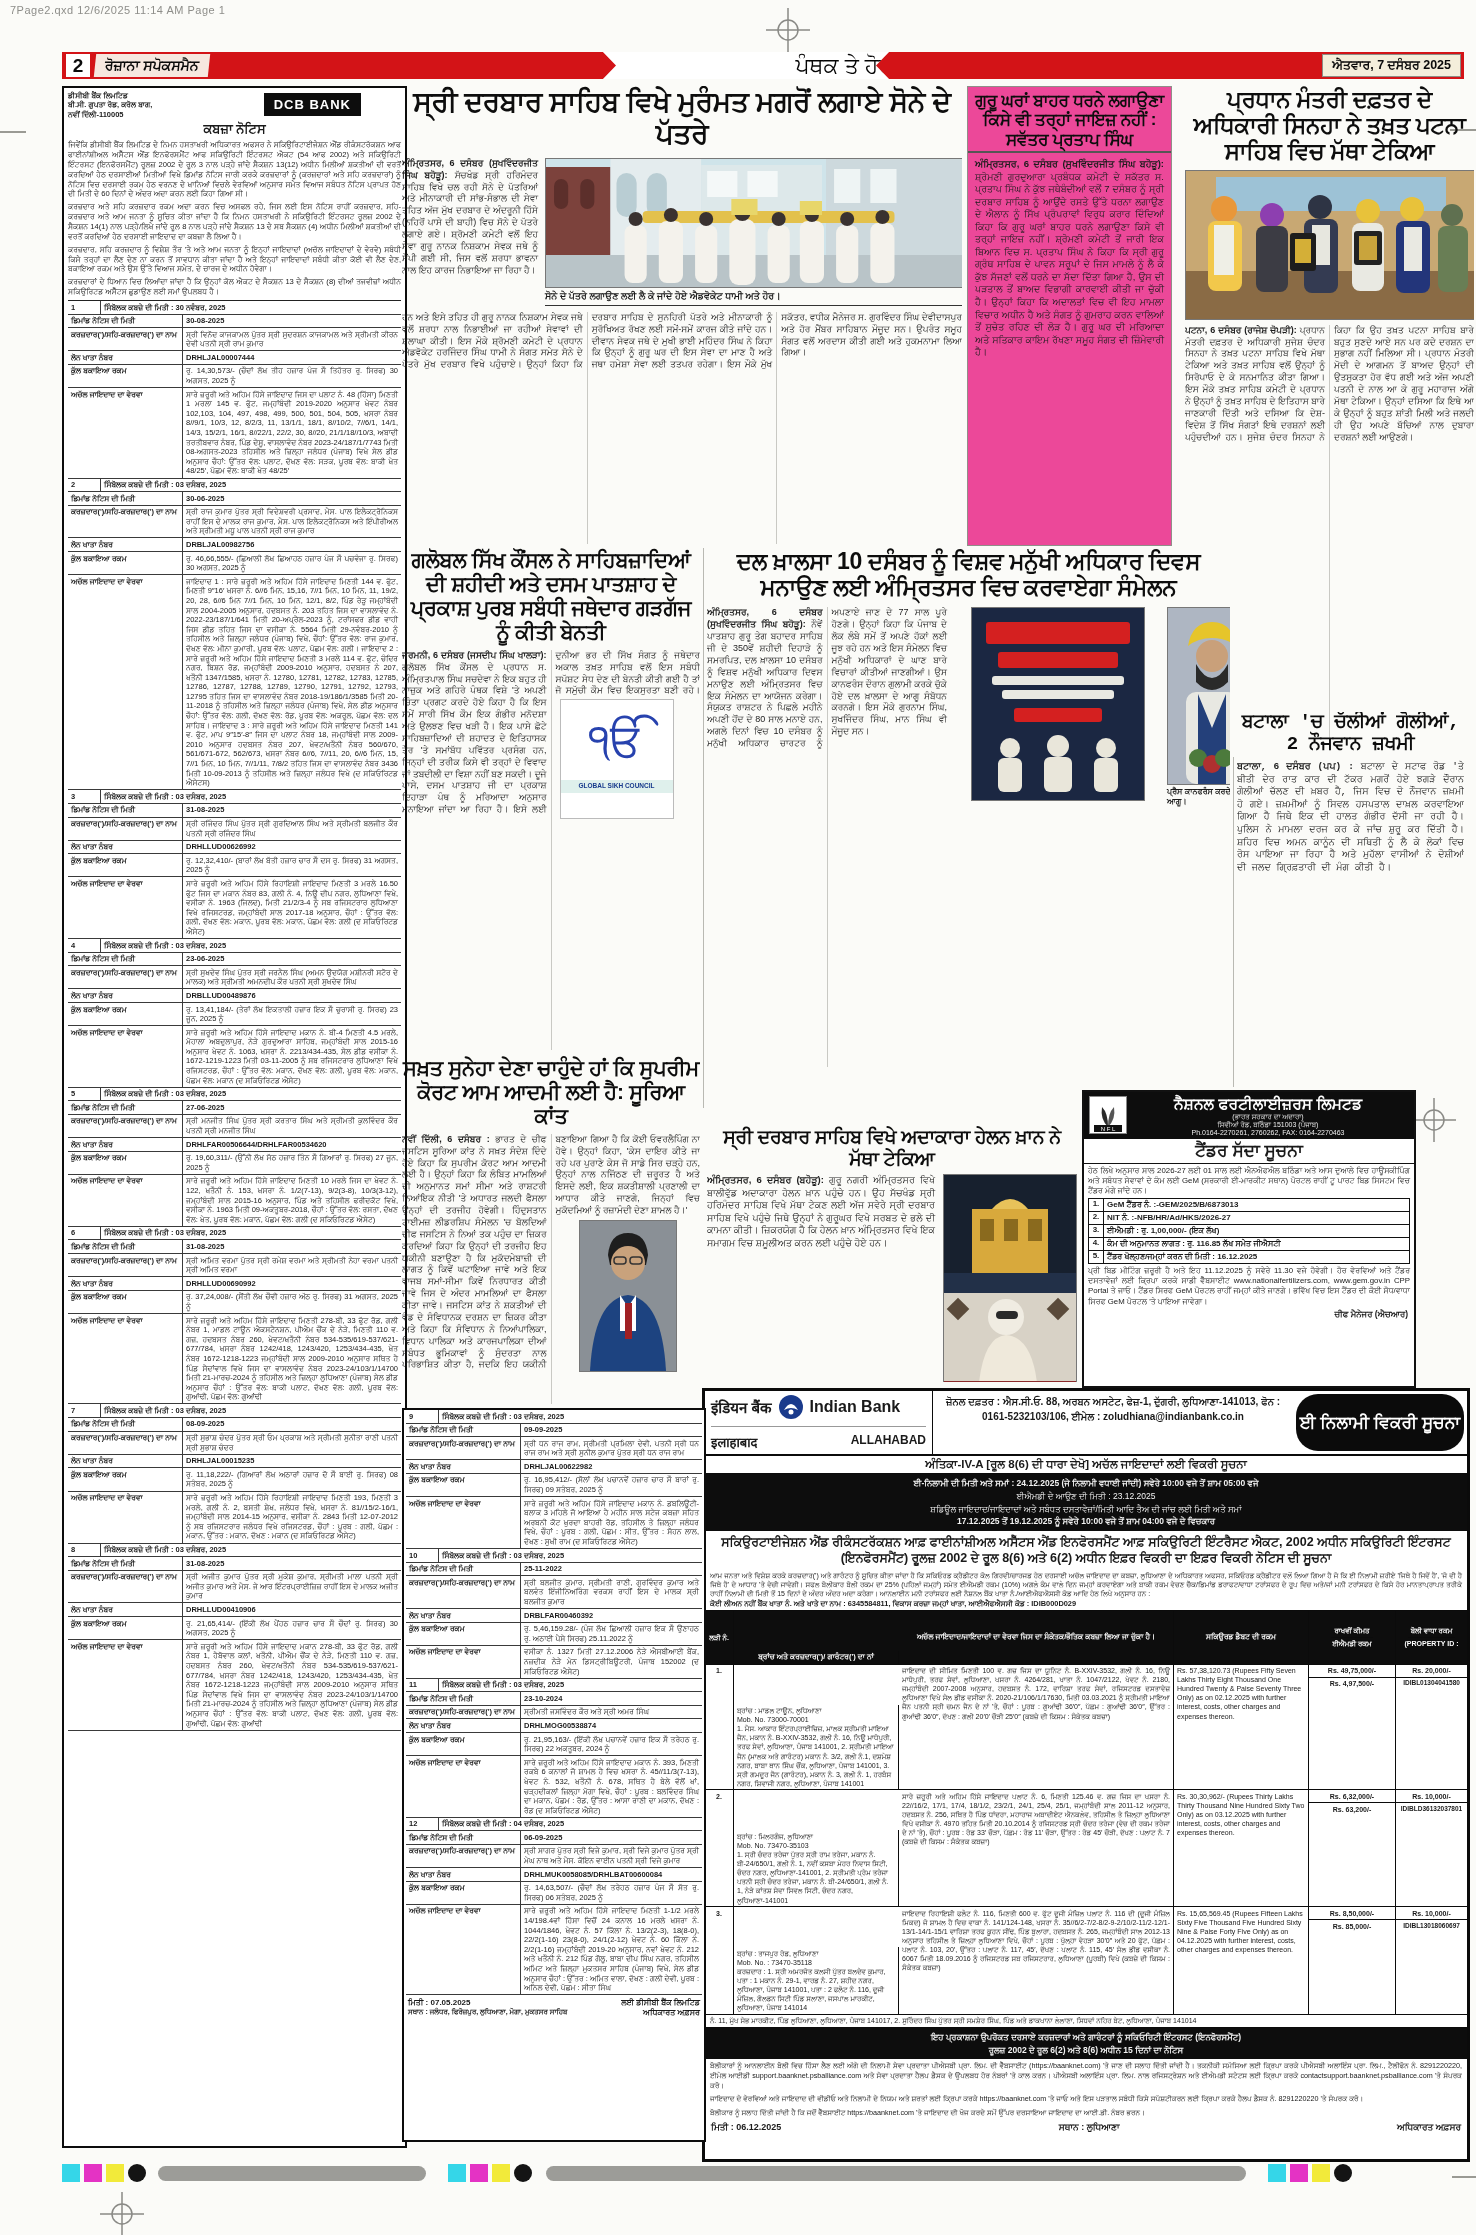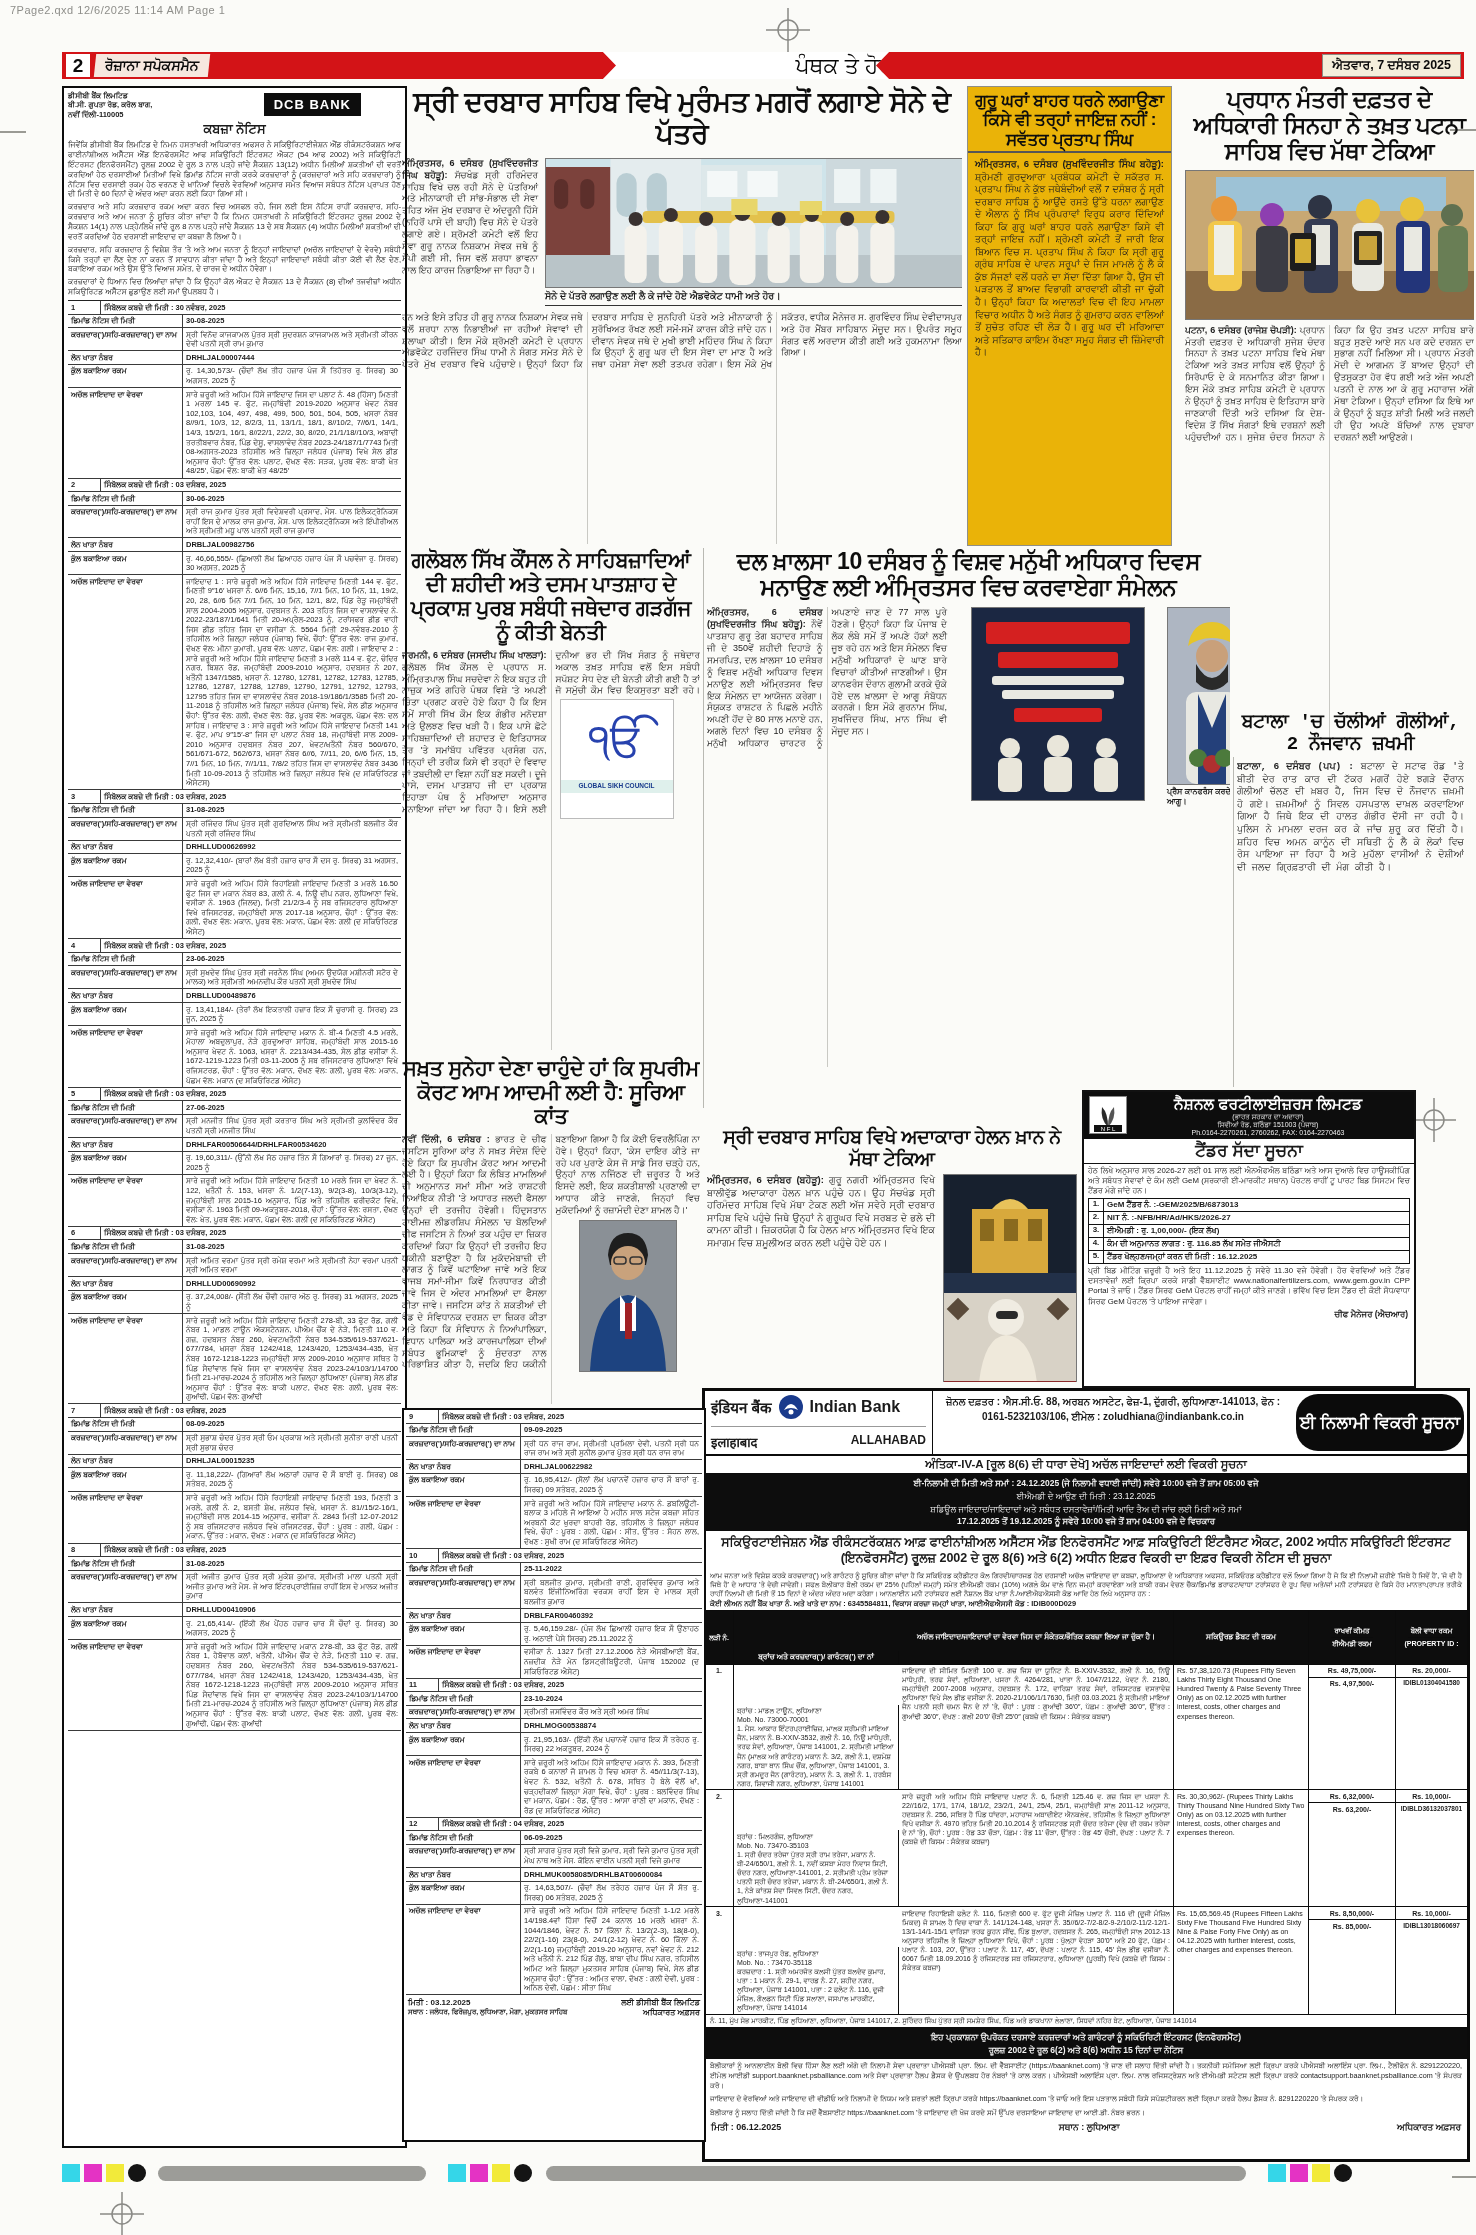--- a/index.html
+++ b/index.html
@@ -40,21 +40,21 @@
   .cl{width:108px;border-right:1px solid #3a3a3a;font-weight:700;flex:none;}
   .cn{width:26px;border-right:1px solid #3a3a3a;font-weight:700;flex:none;}
   .cv{flex:1;text-align:justify;}
   .bold{font-weight:800;}
   .dcb-foot{display:flex;justify-content:space-between;font-size:8px;font-weight:800;padding:3px 2px;}
   
   .h-main{font-size:28px;}
   .h-mid{font-size:21px;}
   .h-right{font-size:23px;}
   .h-small{font-size:19px;}
-  .graybox{background:#eab308;border:1px solid #8f8f89;}
+  .graybox{background:#ec4899;border:1px solid #8f8f89;}
   .graybox .hl{font-size:17px;padding:4px 6px 2px;border-bottom:2px solid #555;}
   
   .nflwrap{border:2px solid #111;background:#fff;}
   .nfl-head{background:#0d0d0d;color:#fff;display:flex;align-items:center;padding:3px 5px;}
   .nfl-head .t1{font-size:15.5px;font-weight:800;text-align:center;flex:1;line-height:1.15;}
   .nfl-sub{font-size:7px;text-align:center;color:#eee;}
   .nfl-title{text-align:center;font-size:17px;font-weight:800;padding:2px 0;border-bottom:1px solid #111;}
   .nfl-body{font-size:7.8px;line-height:1.3;text-align:justify;padding:2px 4px;}
   .nfl-item{display:flex;border:1px solid #111;border-bottom:none;font-size:8px;}
   .nfl-item:last-child{border-bottom:1px solid #111;}
@@ -813,21 +813,21 @@
             <div class="cv">ਰੁ. 14,63,507/- (ਚੌਦਾਂ ਲੱਖ ਤਰੇਹਠ ਹਜ਼ਾਰ ਪੰਜ ਸੌ ਸੱਤ ਰੁ. ਸਿਰਫ) 06 ਸਤੰਬਰ, 2025 ਨੂੰ</div>
           </div>
         <div class="r">
             <div class="cl">ਅਚੱਲ ਜਾਇਦਾਦ ਦਾ ਵੇਰਵਾ</div>
             <div class="cv">ਸਾਰੇ ਜ਼ਰੂਰੀ ਅਤੇ ਅਹਿਮ ਹਿੱਸੇ ਜਾਇਦਾਦ ਮਿਣਤੀ 1-1/2 ਮਰਲੇ 14/198.4ਵਾਂ ਹਿੱਸਾ ਵਿਚੋਂ 24 ਕਨਾਲ 16 ਮਰਲੇ ਖਸਰਾ ਨੰ. 1044/1846, ਖੇਵਟ ਨੰ. 57 ਕਿੱਲਾ ਨੰ. 13/2(2-3), 18(8-0), 22/2(1-16) 23(8-0), 24/1(2-12) ਖੇਵਟ ਨੰ. 60 ਕਿੱਲਾ ਨੰ. 2/2(1-16) ਜਮ੍ਹਾਂਬੰਦੀ 2019-20 ਅਨੁਸਾਰ, ਨਵਾਂ ਖੇਵਟ ਨੰ. 212 ਅਤੇ ਖਤੌਨੀ ਨੰ. 212 ਪਿੰਡ ਗੋਲੂ, ਬਾਬਾ ਦੀਪ ਸਿੰਘ ਨਗਰ, ਤਹਿਸੀਲ ਅਮਿਟ ਅਤੇ ਜ਼ਿਲ੍ਹਾ ਮੁਕਤਸਰ ਸਾਹਿਬ (ਪੰਜਾਬ) ਵਿਖੇ, ਸੇਲ ਡੀਡ ਅਨੁਸਾਰ ਚੌਹਾਂ : ਉੱਤਰ : ਅਮਿਤ ਵਾਲਾ, ਦੱਖਣ : ਗਲੀ ਦੇਵੀ, ਪੂਰਬ : ਅਨਿਲ ਦੇਵੀ, ਪੱਛਮ : ਸੀਤਾ ਸਿੰਘ</div>
           </div>
       </div>
       </div>
     <div class="dcb-foot">
       <div>
-        <div>ਮਿਤੀ : 03.12.2025</div>
+        <div>ਮਿਤੀ : 07.05.2025</div>
         <div style="font-weight:700;font-size:7px;">ਸਥਾਨ : ਜਲੰਧਰ, ਫਿਰੋਜ਼ਪੁਰ, ਲੁਧਿਆਣਾ, ਮੋਗਾ, ਮੁਕਤਸਰ ਸਾਹਿਬ</div>
       </div>
       <div style="text-align:right;">
         <div>ਲਈ ਡੀਸੀਬੀ ਬੈਂਕ ਲਿਮਟਿਡ</div>
         <div>ਅਧਿਕਾਰਤ ਅਫ਼ਸਰ</div>
       </div>
     </div>
   </div>
 
   <div class="vline" style="left:703px;top:548px;height:560px;"></div>

